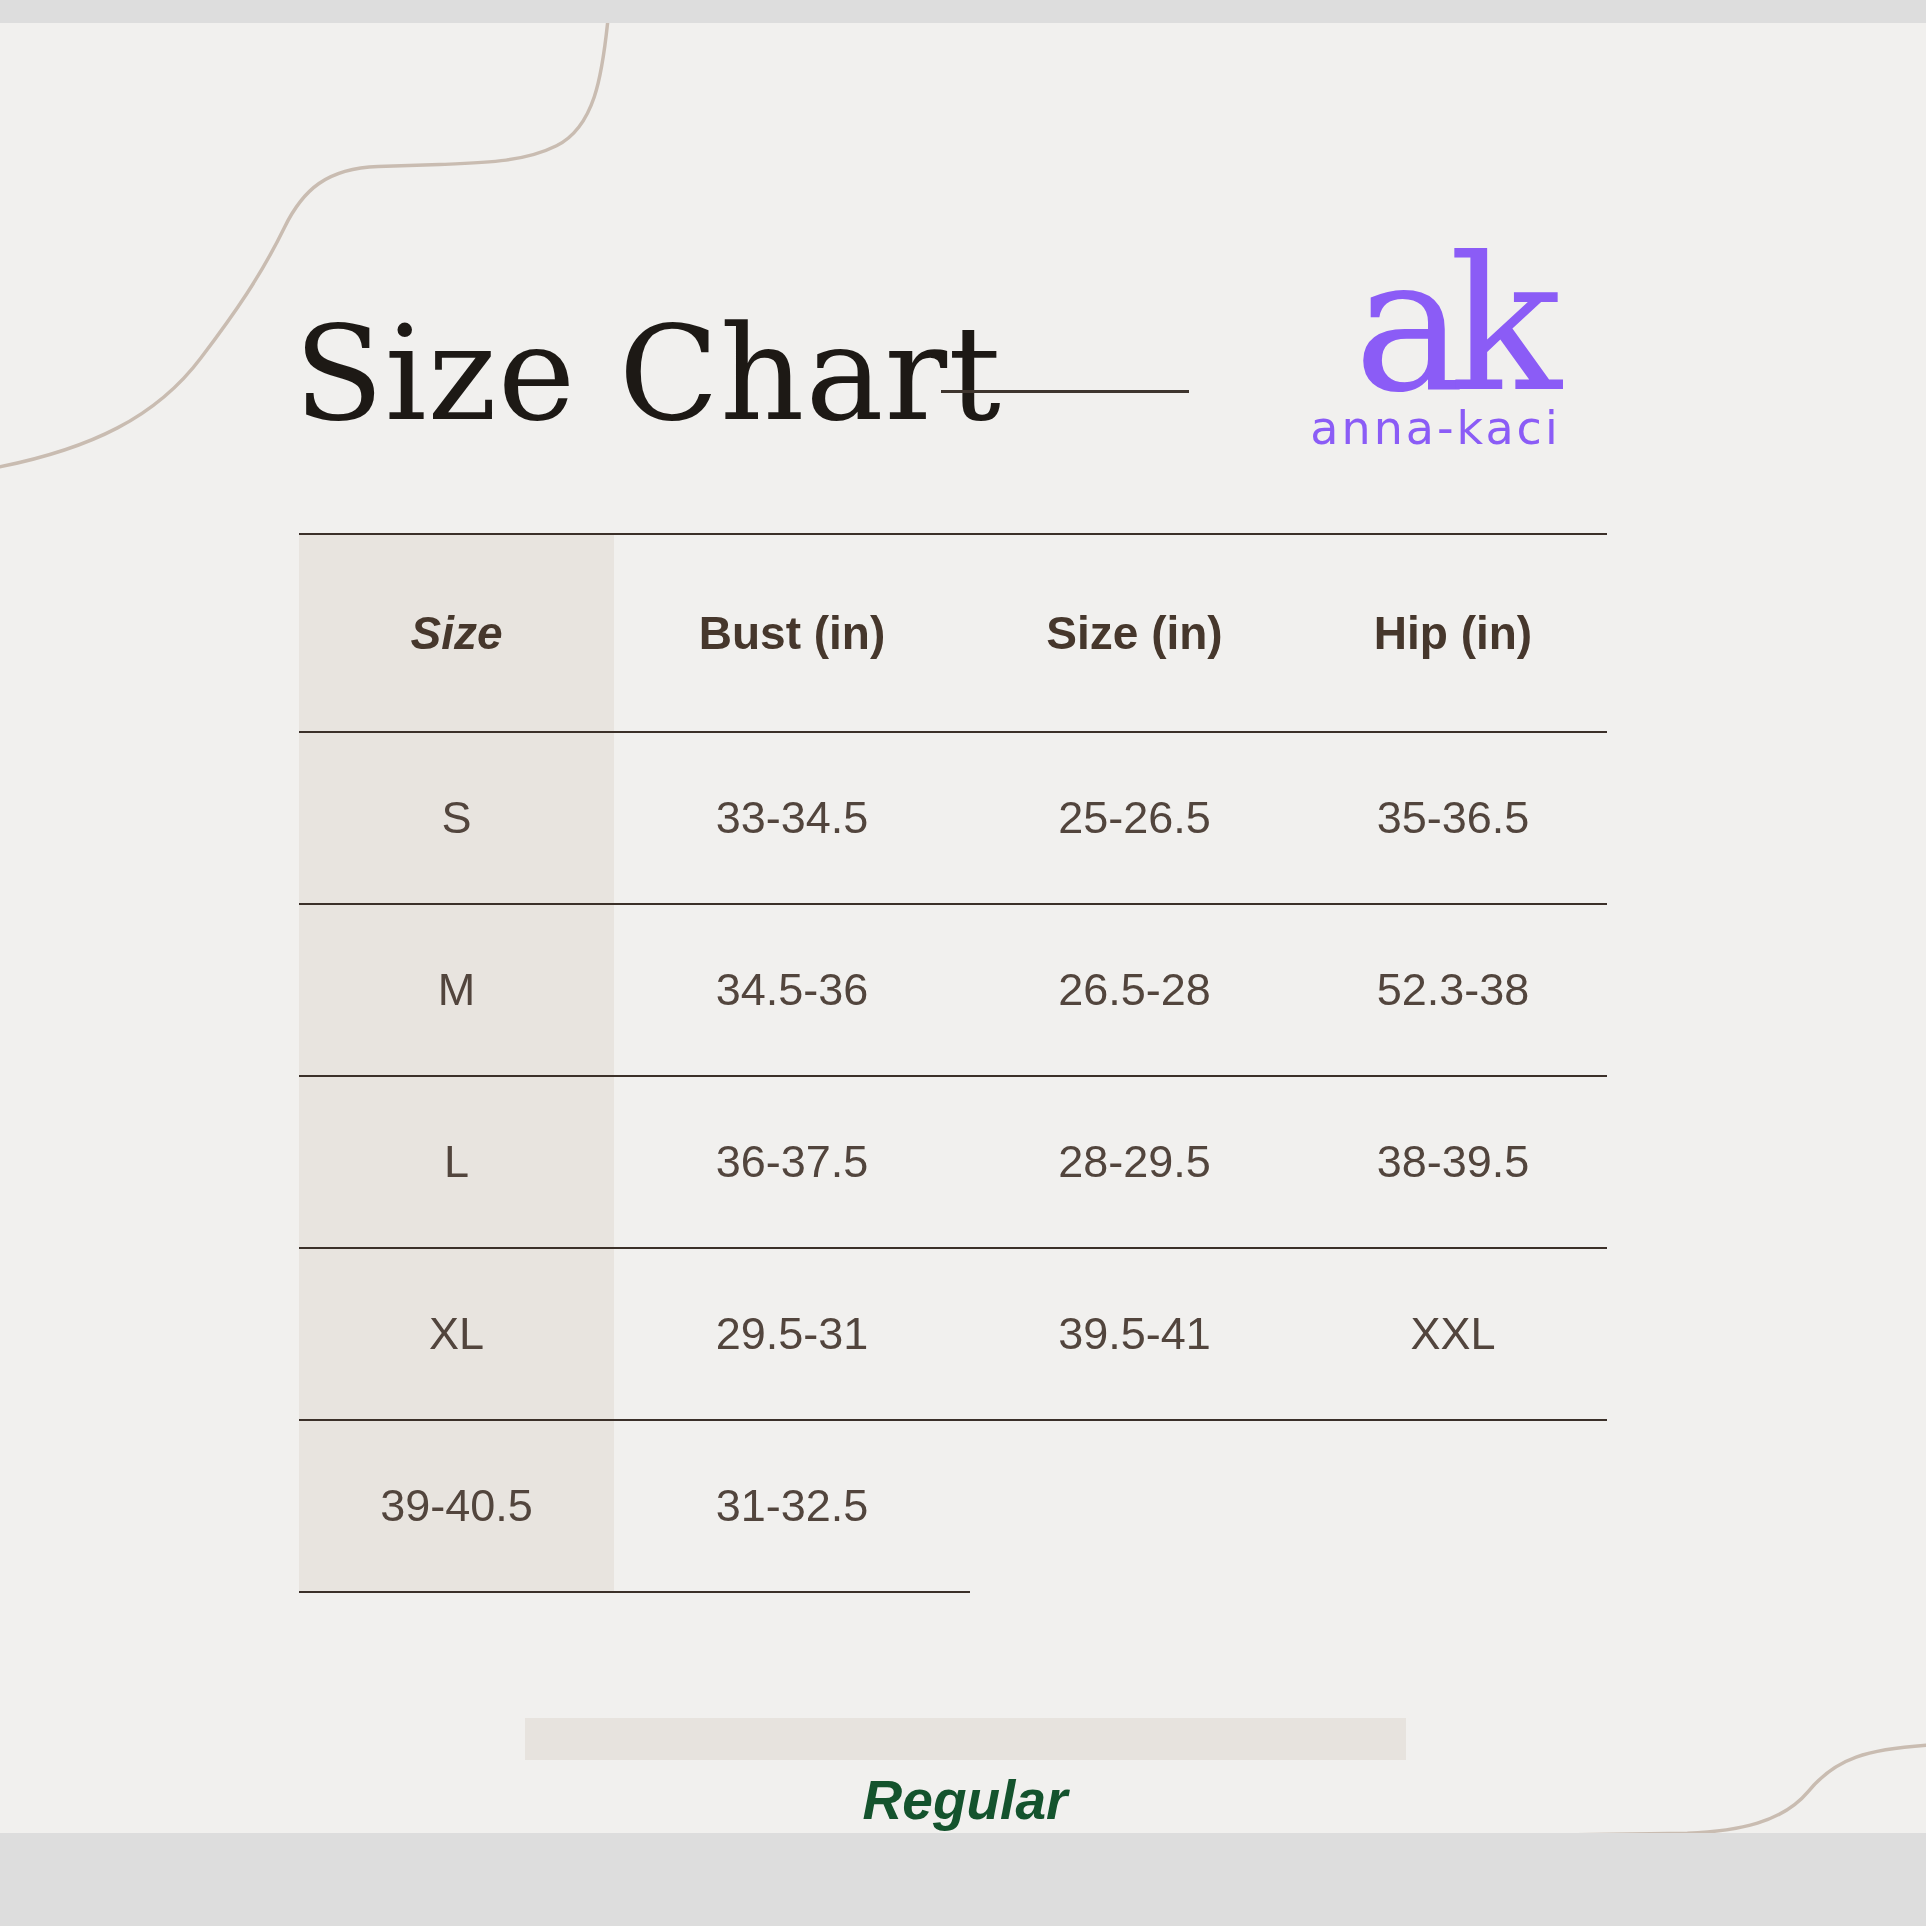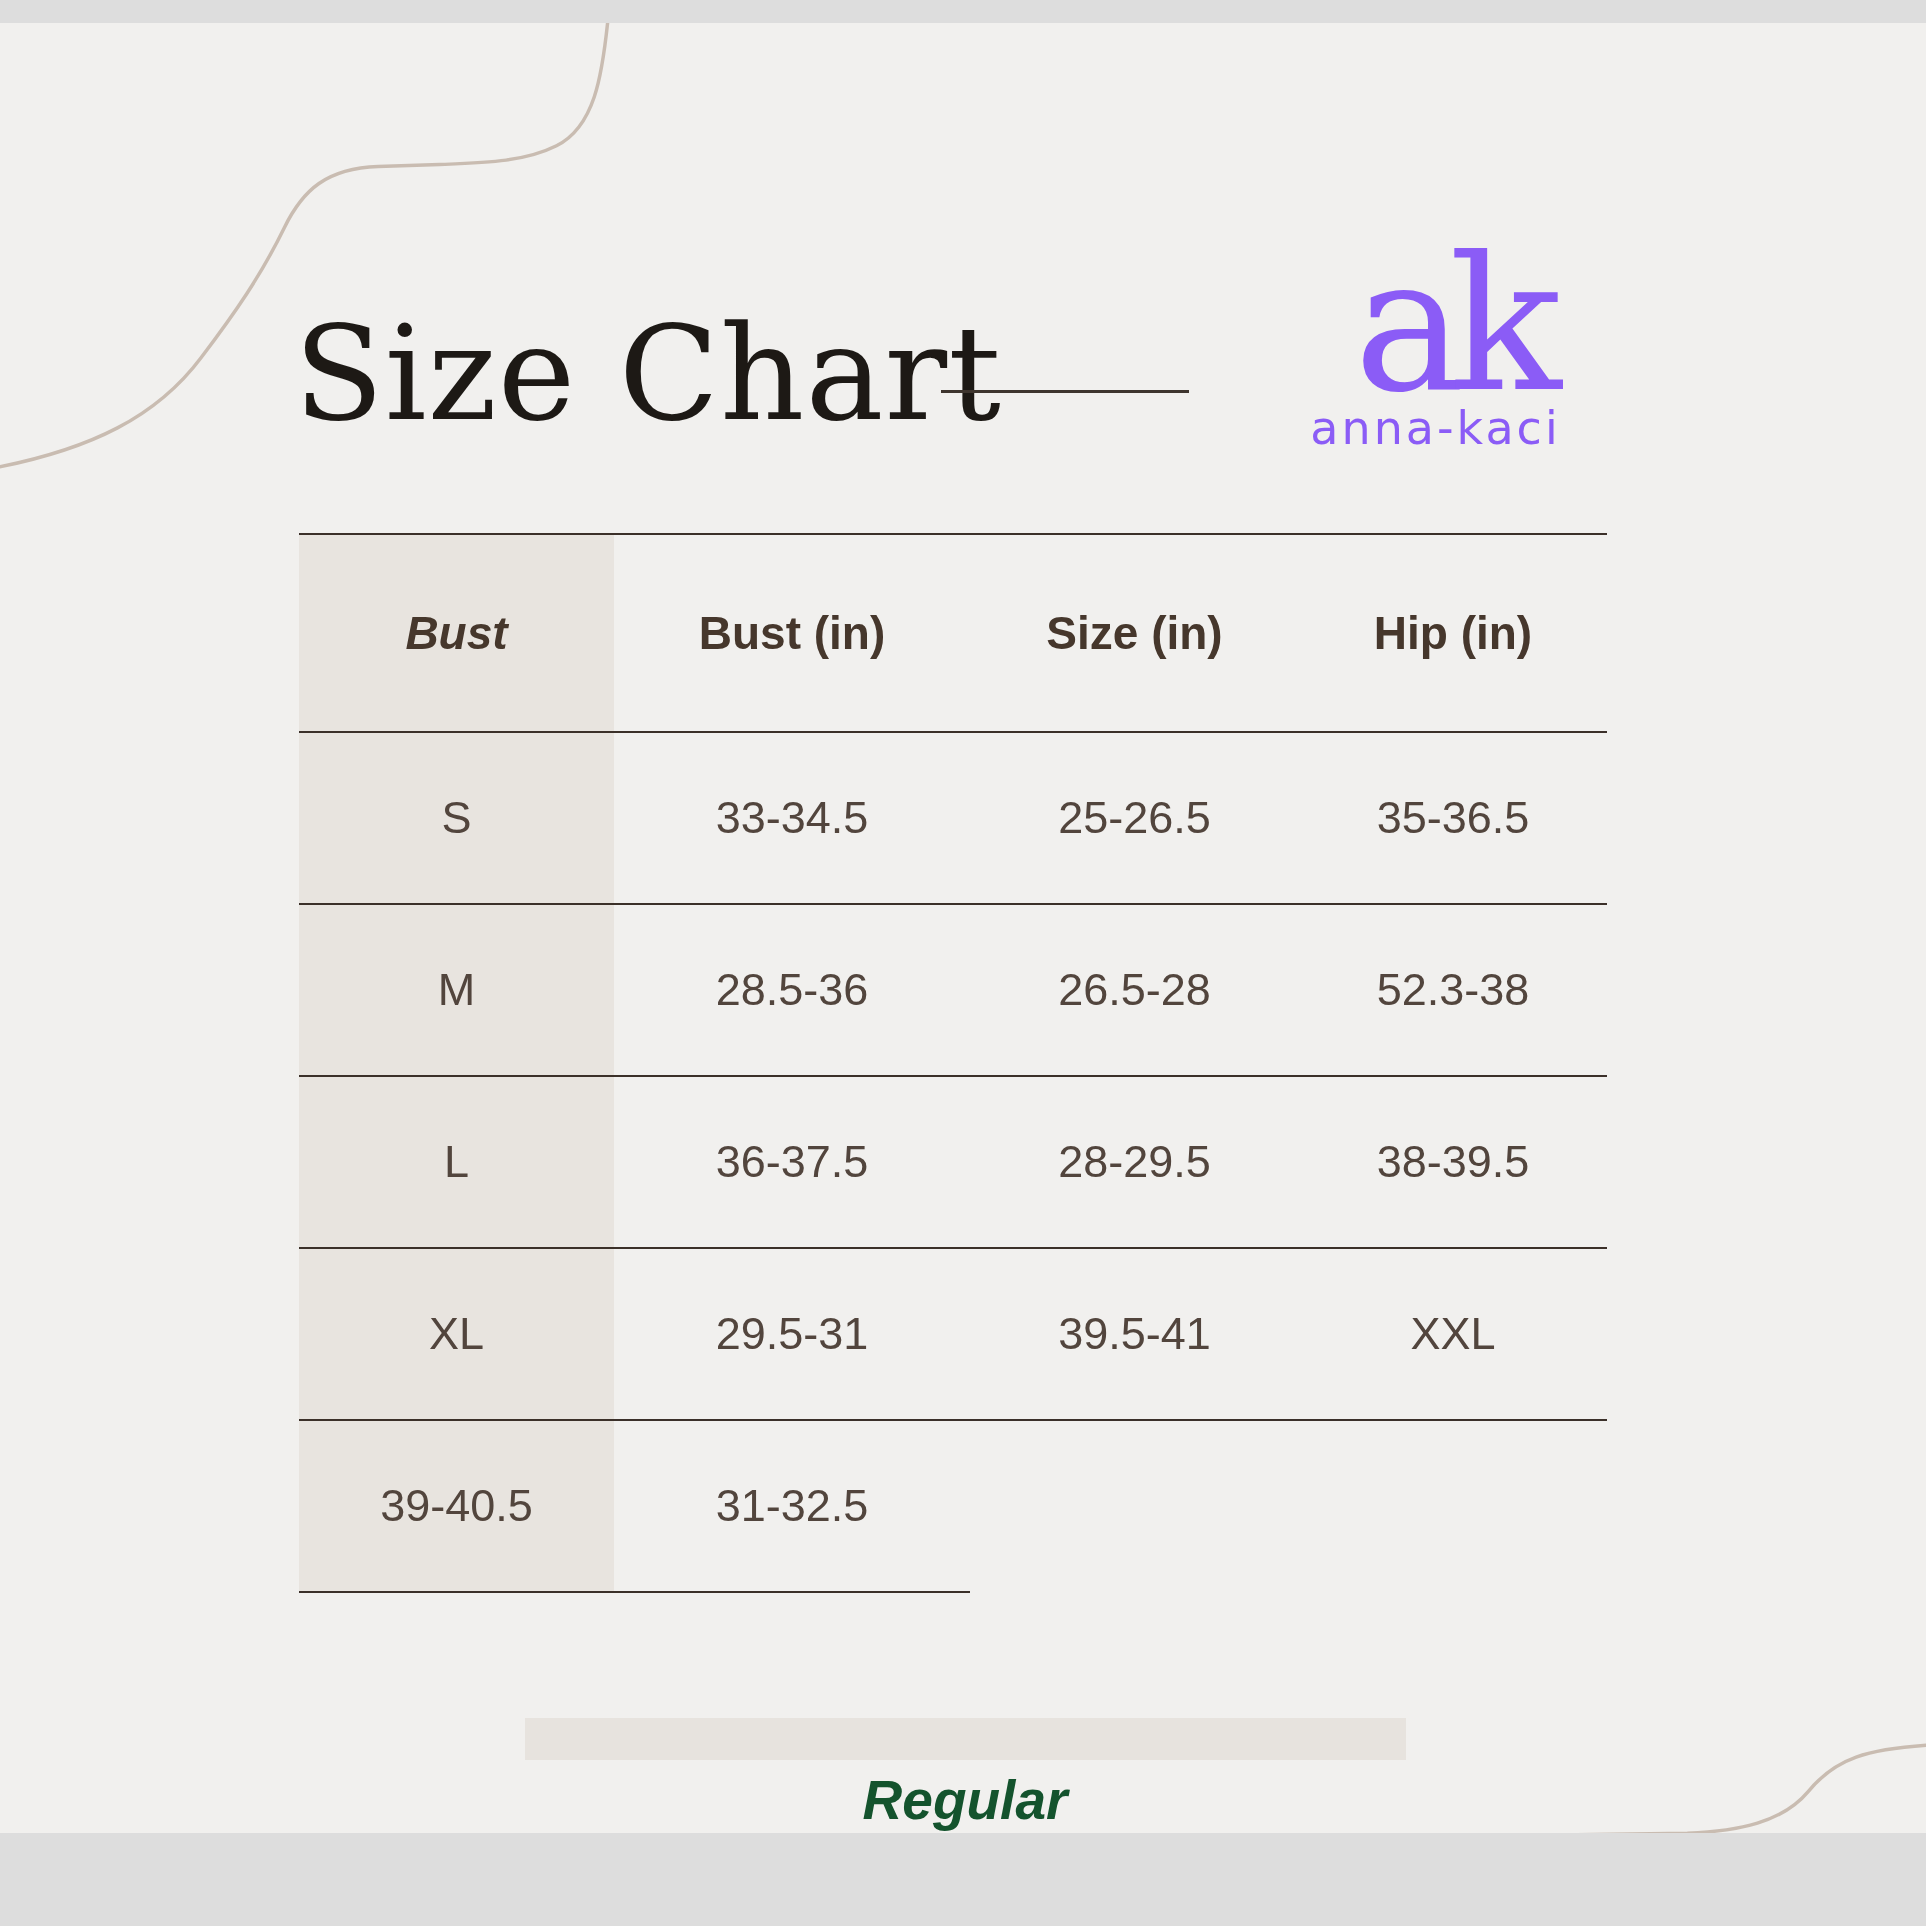--- a/index.html
+++ b/index.html
@@ -100,32 +100,32 @@
   <div class="page-title">Size Chart</div>
   <div class="title-dash"></div>
 
   <div class="brand-mark">ak</div>
   <div class="brand-name">anna-kaci</div>
 
   <div class="size-table">
     <div class="size-col-bg"></div>
     <div class="grid">
 
-      <div class="cell hdr italic">Bust</div>
+      <div class="cell hdr italic">Size</div>
       <div class="cell hdr">Bust (in)</div>
       <div class="cell hdr">Size (in)</div>
       <div class="cell hdr">Hip (in)</div>
 
       <div class="cell">S</div>
       <div class="cell">33-34.5</div>
       <div class="cell">25-26.5</div>
       <div class="cell">35-36.5</div>
 
       <div class="cell">M</div>
-      <div class="cell">28.5-36</div>
+      <div class="cell">34.5-36</div>
       <div class="cell">26.5-28</div>
       <div class="cell">52.3-38</div>
 
       <div class="cell">L</div>
       <div class="cell">36-37.5</div>
       <div class="cell">28-29.5</div>
       <div class="cell">38-39.5</div>
 
       <div class="cell">XL</div>
       <div class="cell">29.5-31</div>

